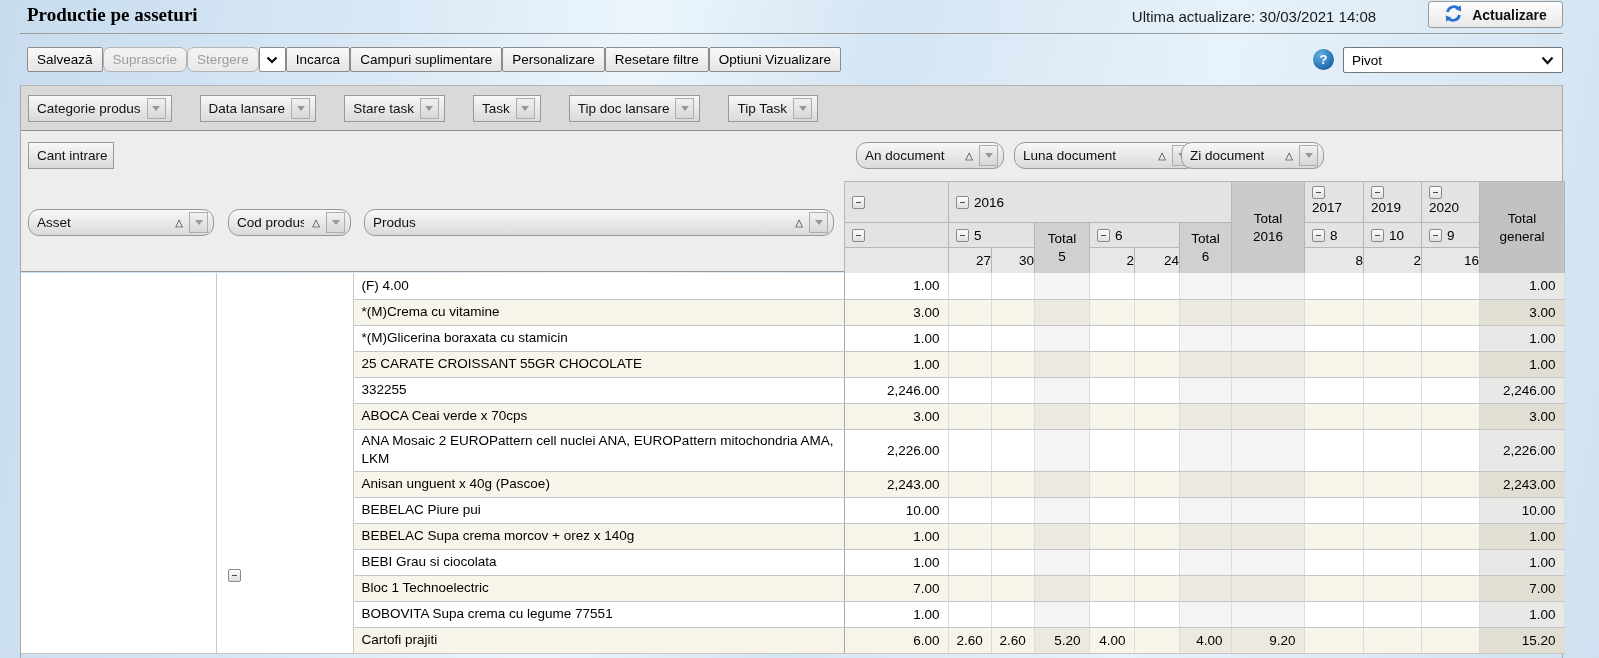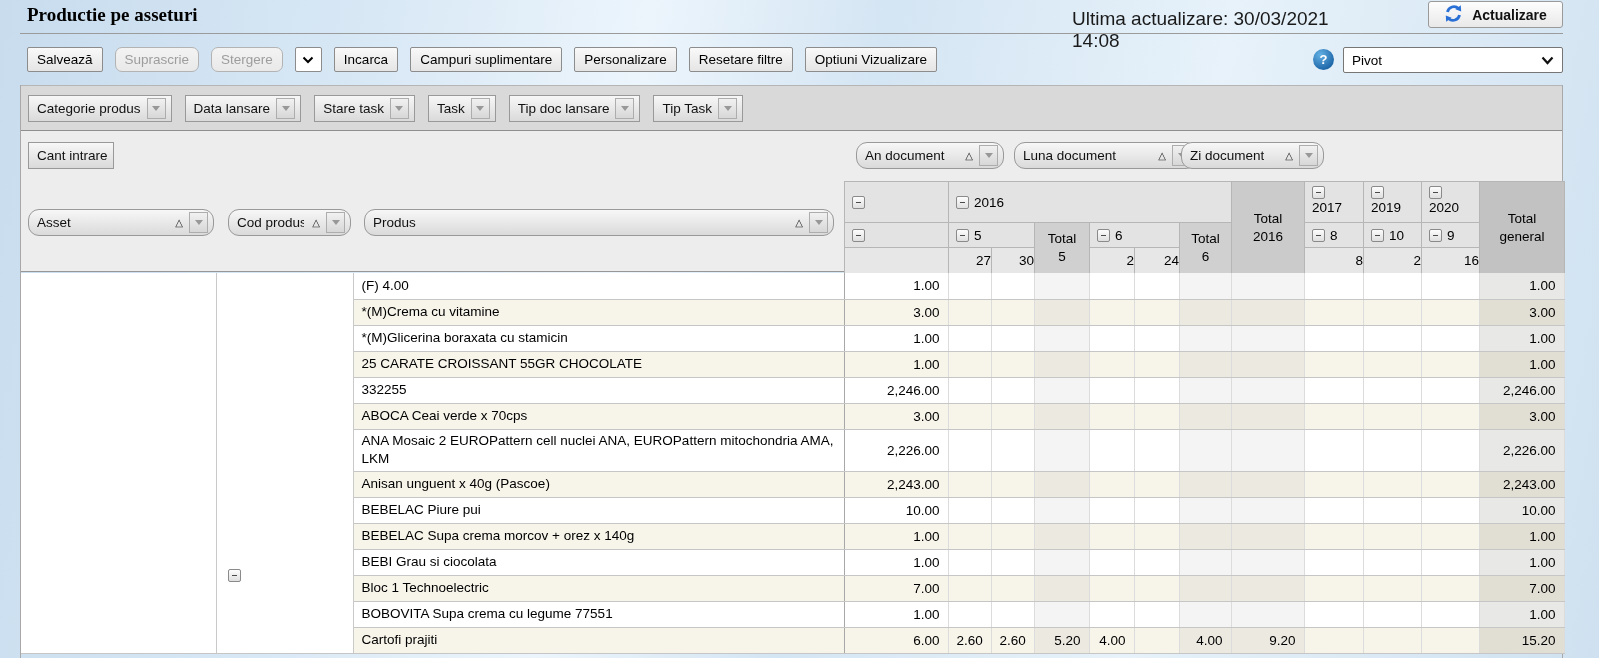--- a/index.html
+++ b/index.html
@@ -5,30 +5,30 @@
   * { margin:0; padding:0; box-sizing:border-box; }
   body { font-family:"Liberation Sans", sans-serif; }
   .page{
     position:relative; width:1599px; height:658px; overflow:hidden;
     background:linear-gradient(100deg,#c8dcee 0%,#d8e8f5 22%,#ecf5fc 38%,#d4e5f3 52%,#e7f2fa 72%,#cfe1f0 100%);
   }
   .page-title{
     position:absolute; left:27px; top:4px;
     font-family:"Liberation Serif", serif; font-weight:bold; font-size:19px; color:#000;
   }
-  .last-update{ position:absolute; top:8px; left:1072px; width:292px; text-align:left; font-size:19px; color:#1a1a1a;}
+  .last-update{ position:absolute; top:8px; left:1108px; width:292px; text-align:center; font-size:15px; color:#1a1a1a;}
   .refresh-btn{
     position:absolute; left:1428px; top:1px; width:135px; height:27px;
     display:flex; align-items:center; justify-content:center; gap:9px;
     background:linear-gradient(#fdfdfd,#e9e9e9); border:1px solid #9a9a9a; border-radius:3px;
     font-size:14px; font-weight:bold; color:#111; cursor:pointer;
   }
   .title-sep{ position:absolute; left:20px; top:33px; width:1543px; height:1px; background:#9b9b9b; }
 
-  .toolbar{ position:absolute; left:27px; top:47px; display:flex; gap:12px; }
+  .toolbar{ position:absolute; left:27px; top:47px; display:flex; gap:0; }
   .tb-btn{
     height:25px; padding:0 9px; display:flex; align-items:center; justify-content:center;
     font-family:"Liberation Sans", sans-serif; font-size:13.5px; color:#000;
     background:linear-gradient(#f9f9f9,#e5e5e5); border:1px solid #8c8c8c; border-radius:2px; cursor:pointer;
   }
   .tb-btn.disabled{ color:#9d9d9d; border-color:#b3b3b3; background:linear-gradient(#f3f3f3,#e9e9e9);border-radius:7px; }
   .tb-btn.combo{ width:27px; background:#fff; padding:0; }
 
   .help-icon{
     position:absolute; left:1313px; top:49px; width:21px; height:21px; border-radius:50%;
@@ -40,21 +40,21 @@
     background:#fff; border:1px solid #767676; border-radius:2px;
     display:flex; align-items:center; justify-content:space-between; padding:0 8px;
     font-size:13.5px; color:#000; cursor:pointer;
   }
 
   .panel{ position:absolute; left:20px; top:85px; width:1543px; height:573px;
           border-left:1px solid #a8a8a8; border-right:1px solid #a8a8a8; }
   .filter-bar{
     position:relative; height:46px; background:#d9d9d9;
     border-top:1px solid #b5b5b5; border-bottom:1px solid #8f8f8f;
-    display:flex; align-items:center; padding-left:7px; gap:13px;
+    display:flex; align-items:center; padding-left:7px; gap:28px;
   }
   .band{ position:relative; height:141px; background:#ededed; border-bottom:1px solid #979797; }
 
   .pill{
     height:27px; border:1px solid #999; background:linear-gradient(#f7f7f7,#dadada);
     display:flex; align-items:center; padding:0 5px 0 8px; font-size:13.5px; color:#111; cursor:pointer;
   }
   .pill .lbl{ white-space:nowrap; overflow:hidden; }
   .sort{ margin-left:8px; font-size:10px; color:#222; line-height:1; }
   .dd{ margin-left:6px; width:19px; height:21px; border:1px solid #adadad;

